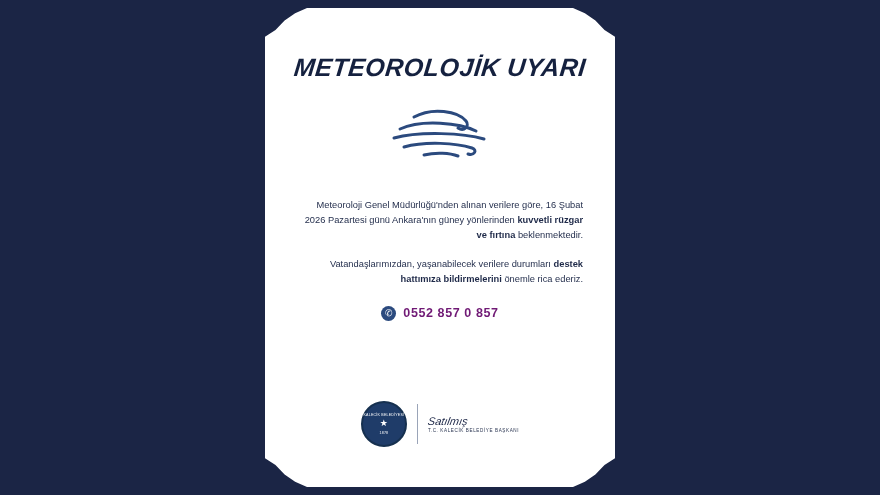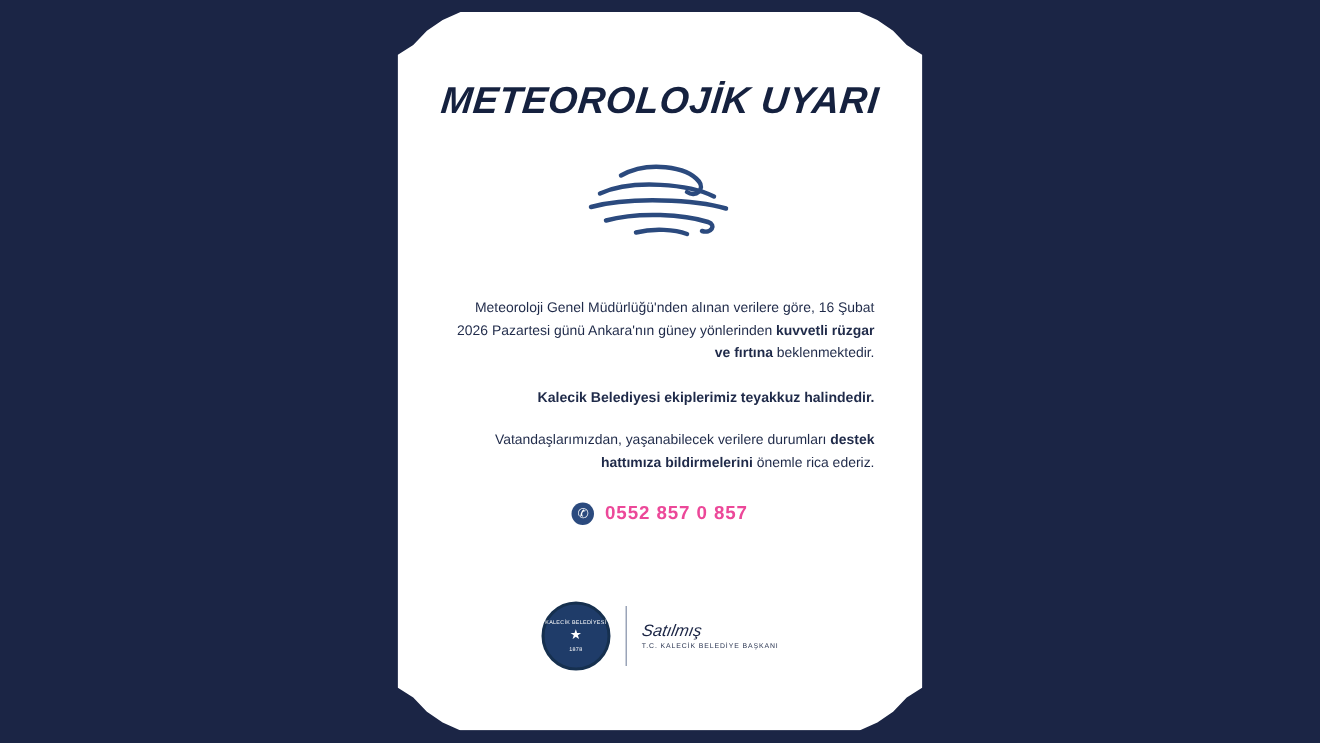--- a/index.html
+++ b/index.html
@@ -96,21 +96,21 @@
     display: flex;
     align-items: center;
     justify-content: center;
     color: #fff;
     font-size: 9px;
     line-height: 1;
   }
   .phone-num {
     font-size: 12.5px;
     font-weight: bold;
-    color: #ec4899;
+    color: #701a75;
     letter-spacing: 0.6px;
   }
   .footer {
     position: absolute;
     left: 0;
     bottom: 40px;
     width: 350px;
     display: flex;
     align-items: center;
     justify-content: center;
@@ -183,21 +183,20 @@
           </g>
         </svg>
       </div>
 
       <div class="body-text">
         <div class="para">
           <span>Meteoroloji Genel Müdürlüğü'nden alınan verilere göre, 16 Şubat 2026 Pazartesi günü Ankara'nın güney yönlerinden </span><b>kuvvetli rüzgar ve fırtına</b><span> beklenmektedir.</span>
         </div>
 
 
-        <div class="center-bold">Kalecik Belediyesi ekiplerimiz teyakkuz halindedir.</div>
 
         <div class="para">
           <span>Vatandaşlarımızdan, yaşanabilecek verilere durumları </span><b>destek hattımıza bildirmelerini</b><span> önemle rica ederiz.</span>
         </div>
 
         <div class="phone-row">
           <span class="phone-circle">✆</span>
           <span class="phone-num">0552 857 0 857</span>
         </div>
       </div>

